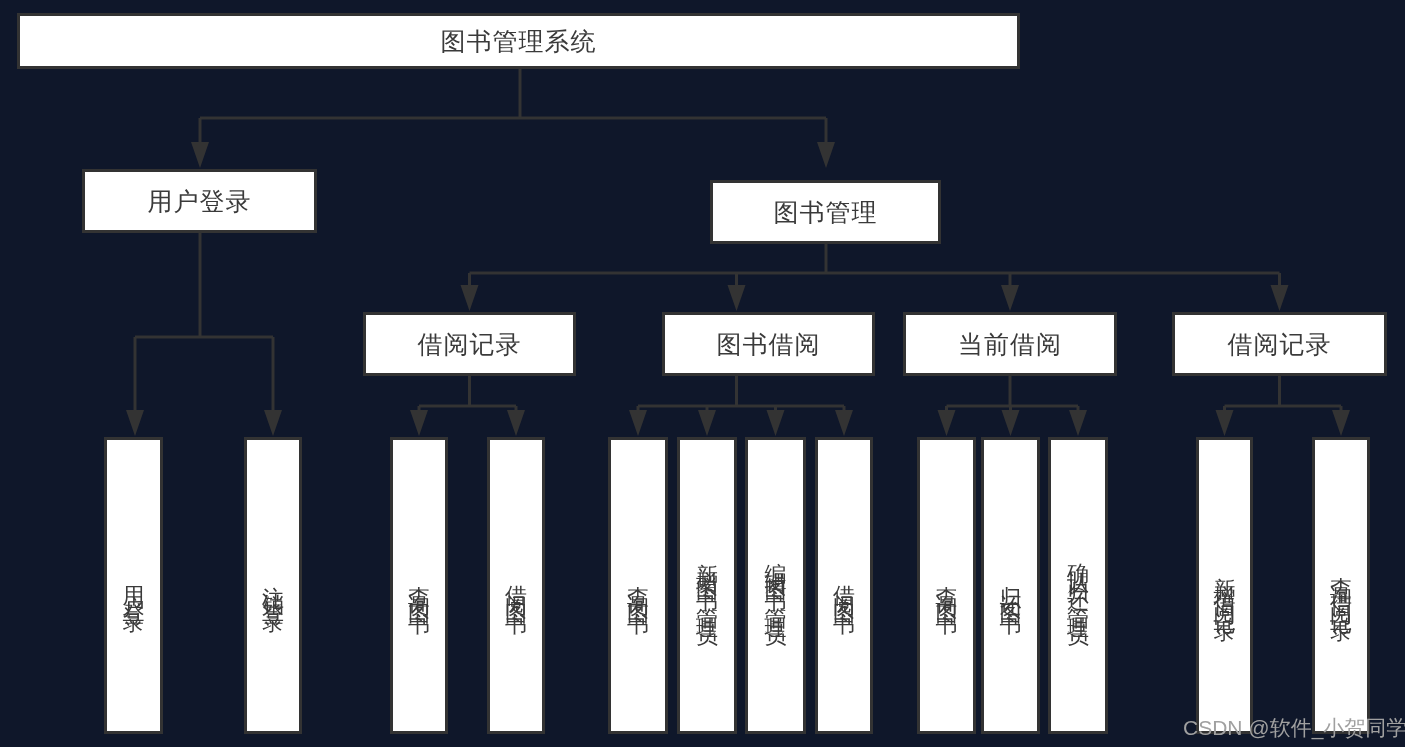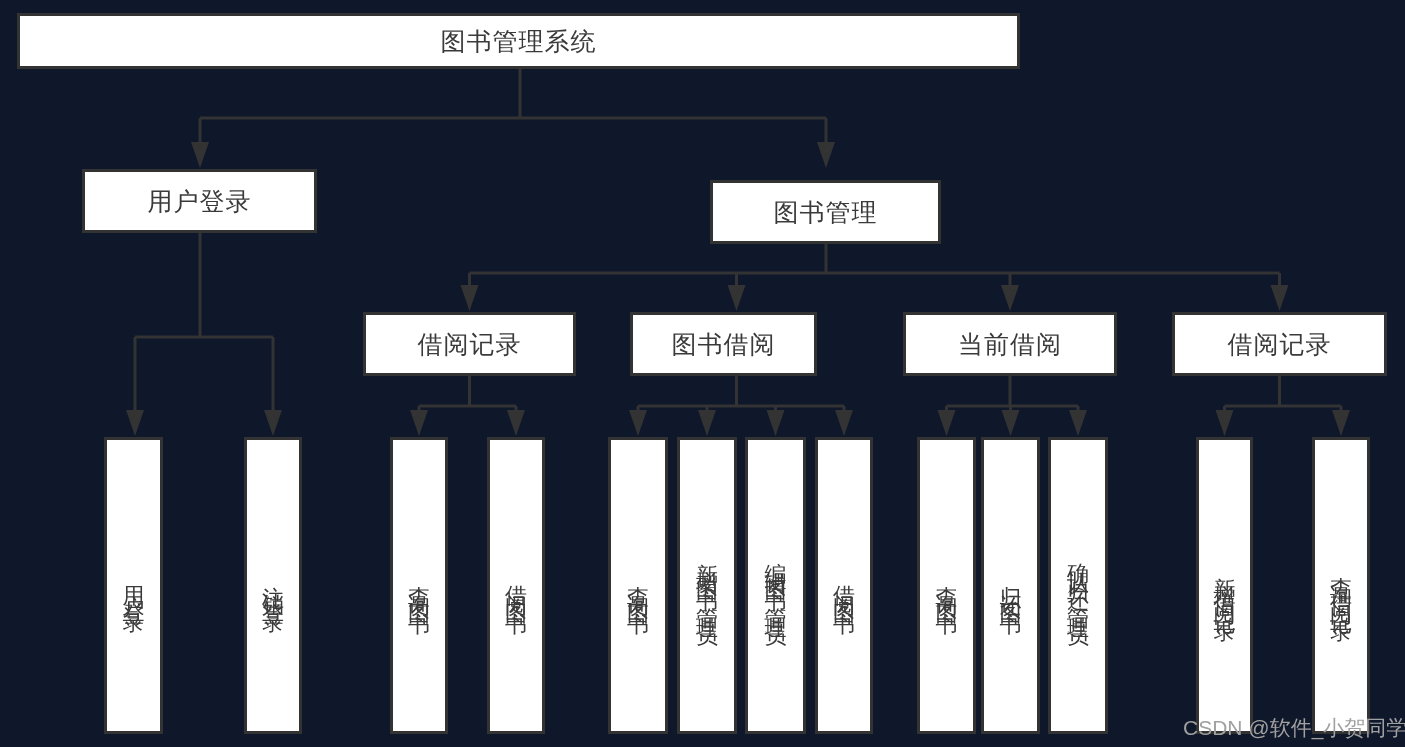--- a/index.html
+++ b/index.html
@@ -94,21 +94,21 @@
     <polygon class="ahead" points="1215.5,410 1233.5,410 1224.5,436"></polygon>
     <polygon class="ahead" points="1332,410 1350,410 1341,436"></polygon>
   </svg>
 
   <div class="node" style="left:17px;top:13px;width:1003px;height:56px">图书管理系统</div>
 
   <div class="node" style="left:82px;top:169px;width:235px;height:64px">用户登录</div>
   <div class="node" style="left:710px;top:180px;width:231px;height:64px">图书管理</div>
 
   <div class="node" style="left:363px;top:312px;width:213px;height:64px">借阅记录</div>
-  <div class="node" style="left:630px;top:312px;width:187px;height:64px">图书借阅</div>
+  <div class="node" style="left:662px;top:312px;width:213px;height:64px">图书借阅</div>
   <div class="node" style="left:903px;top:312px;width:214px;height:64px">当前借阅</div>
   <div class="node" style="left:1172px;top:312px;width:215px;height:64px">借阅记录</div>
 
   <div class="vnode" style="left:104px;top:437px;width:59px;height:297px">用户登录</div>
   <div class="vnode" style="left:244px;top:437px;width:58px;height:297px">注销登录</div>
 
   <div class="vnode" style="left:390px;top:437px;width:58px;height:297px">查询图书</div>
   <div class="vnode" style="left:487px;top:437px;width:58px;height:297px">借阅图书</div>
 
   <div class="vnode" style="left:608px;top:437px;width:60px;height:297px">查询图书</div>

